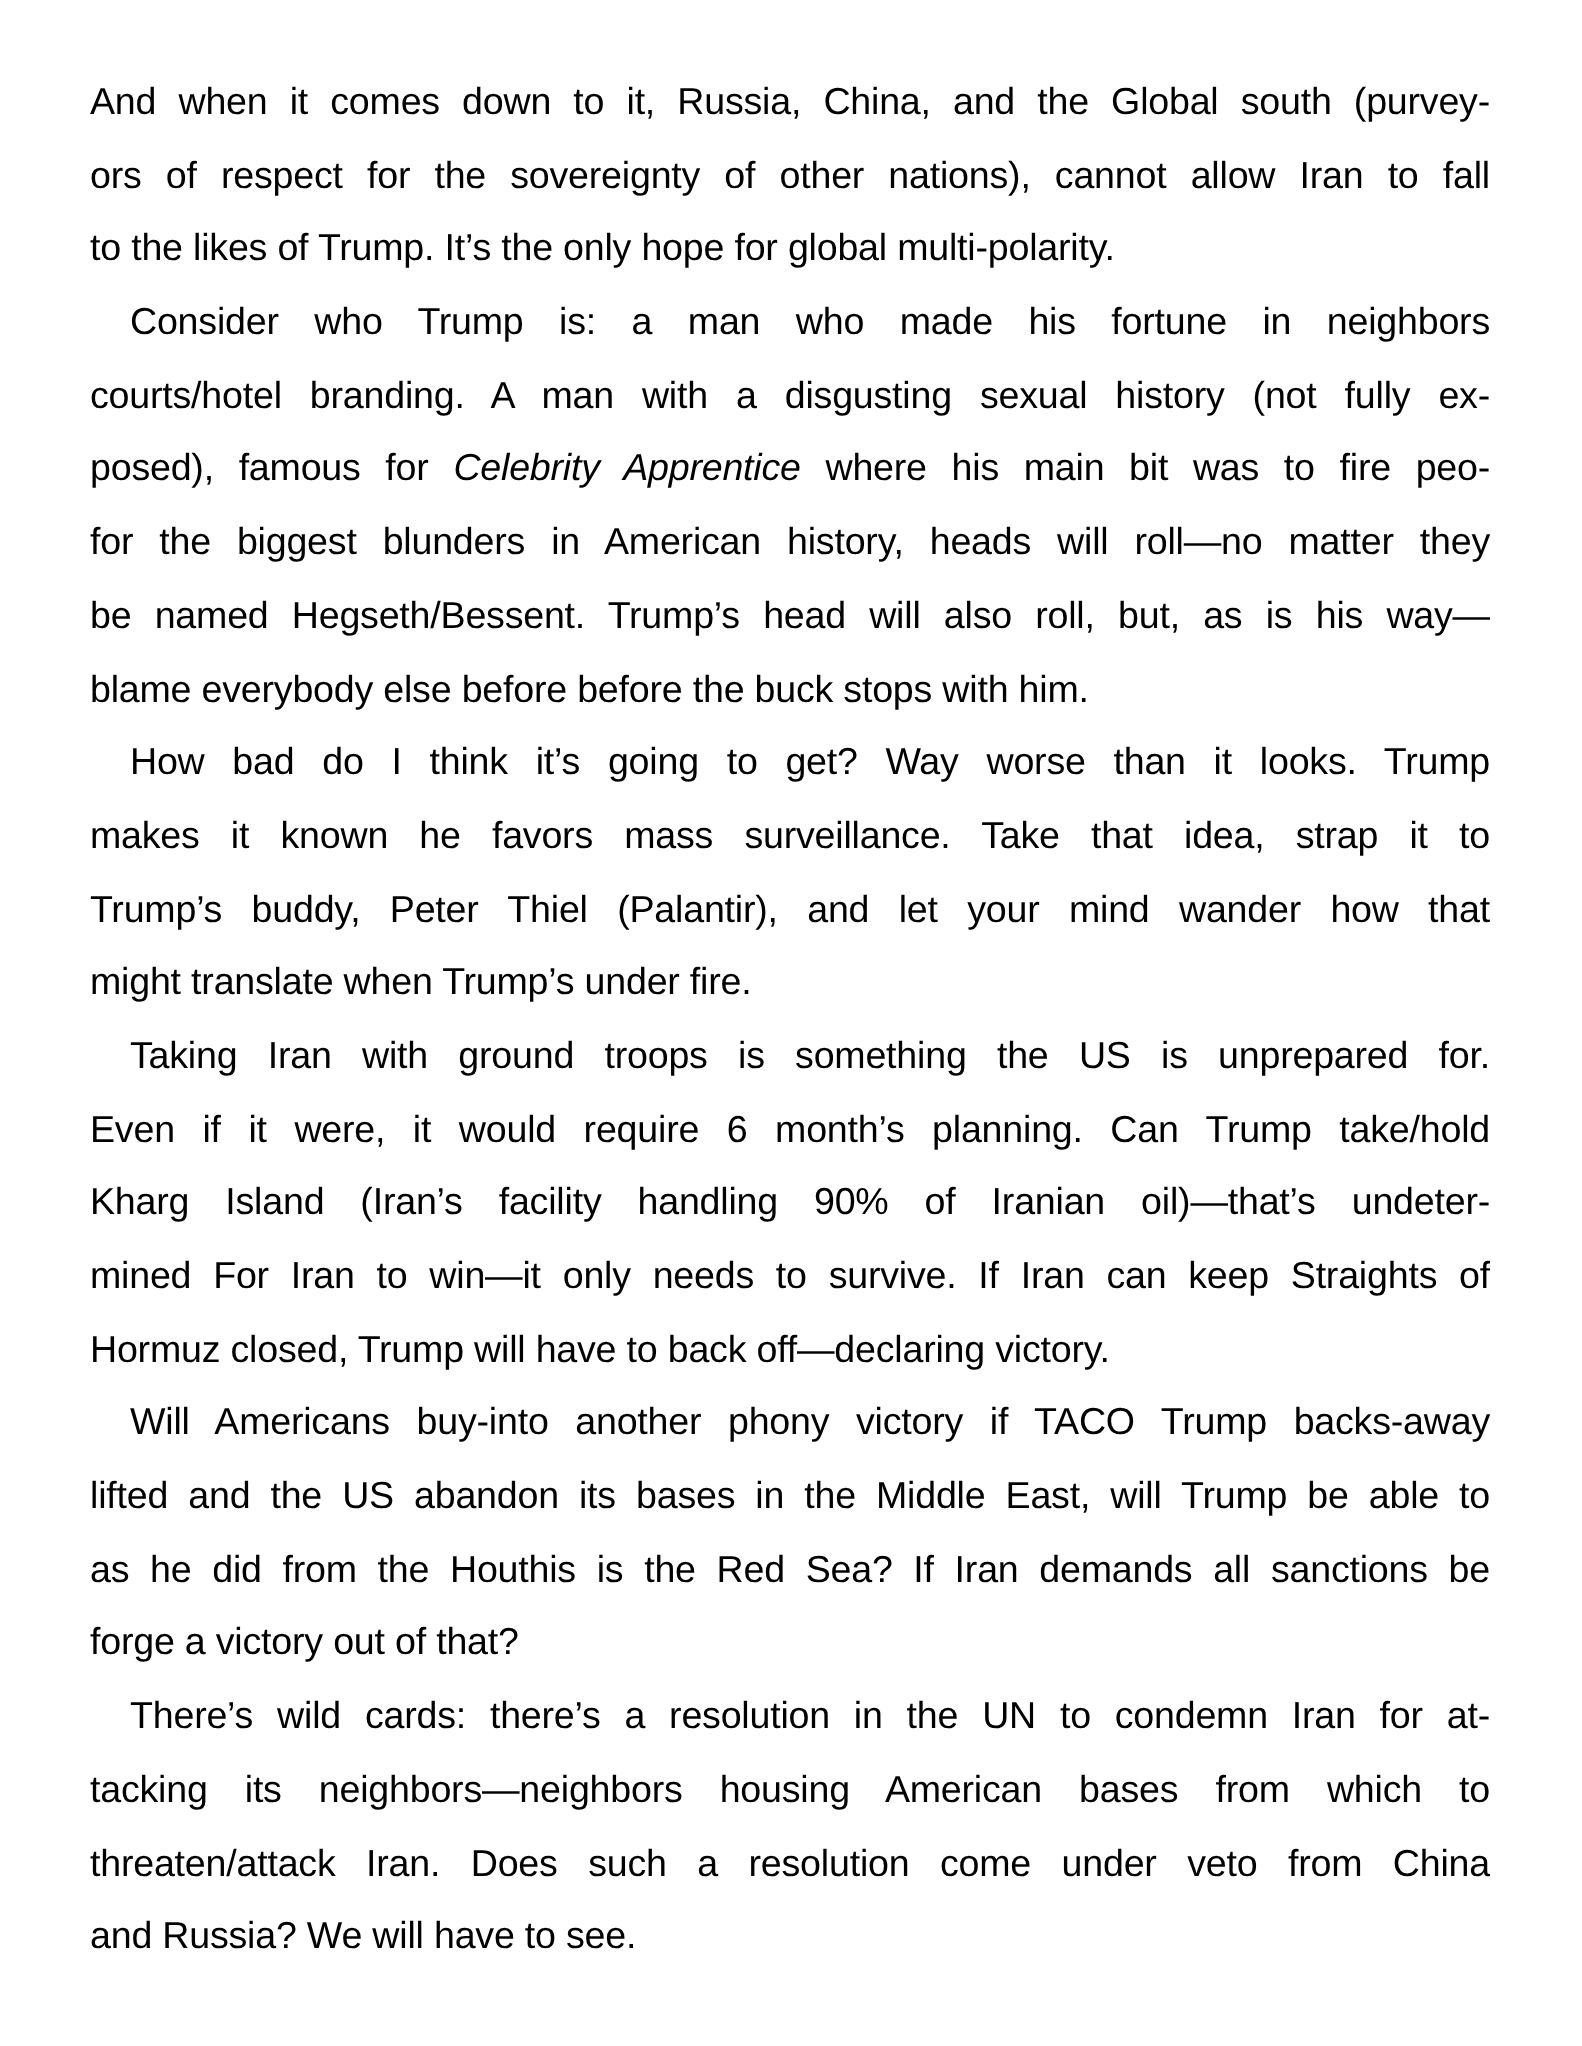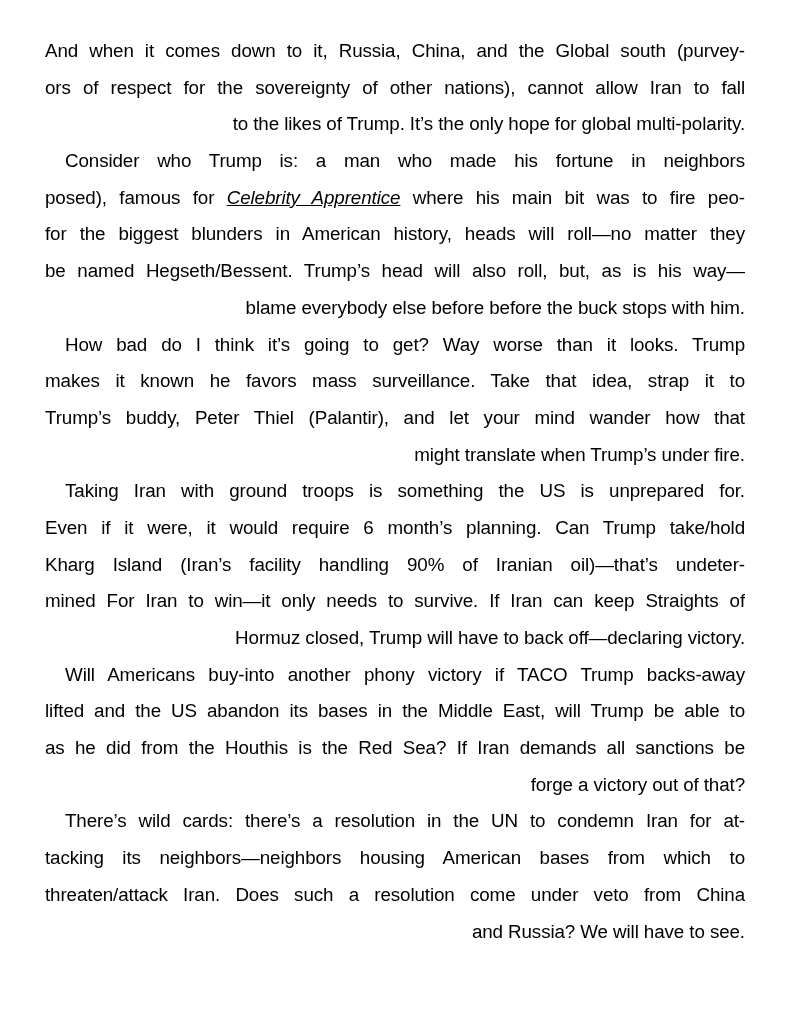--- a/index.html
+++ b/index.html
@@ -35,44 +35,44 @@
     white-space: normal;
   }
   
   .line::after {
     content: "";
     display: inline-block;
     width: 100%;
     height: 0;
   }
   .line.plain {
-    text-align: right;
+    text-align: left;
   }
   .line.plain::after {
     content: none;
   }
   .line.indent {
     text-indent: 20px;
   }
   .italic {
     font-style: italic;
-    text-decoration: underline;
   }
 </style>
 </head>
 <body>
 
 <div class="page">
     <div class="paragraph">
       <div class="line">And when it comes down to it, Russia, China, and the Global south (purvey-</div>
       <div class="line">ors of respect for the sovereignty of other nations), cannot allow Iran to fall</div>
       <div class="line plain">to the likes of Trump. It’s the only hope for global multi-polarity.</div>
     </div>
     <div class="paragraph">
       <div class="line indent">Consider who Trump is: a man who made his fortune in neighbors</div>
+      <div class="line">courts/hotel branding. A man with a disgusting sexual history (not fully ex-</div>
       <div class="line"><span>posed), famous for </span><span class="italic">Celebrity Apprentice</span><span> where his main bit was to fire peo-</span></div>
       <div class="line">for the biggest blunders in American history, heads will roll—no matter they</div>
       <div class="line">be named Hegseth/Bessent. Trump’s head will also roll, but, as is his way—</div>
       <div class="line plain">blame everybody else before before the buck stops with him.</div>
     </div>
     <div class="paragraph">
       <div class="line indent">How bad do I think it’s going to get? Way worse than it looks. Trump</div>
       <div class="line">makes it known he favors mass surveillance. Take that idea, strap it to</div>
       <div class="line">Trump’s buddy, Peter Thiel (Palantir), and let your mind wander how that</div>
       <div class="line plain">might translate when Trump’s under fire.</div>

